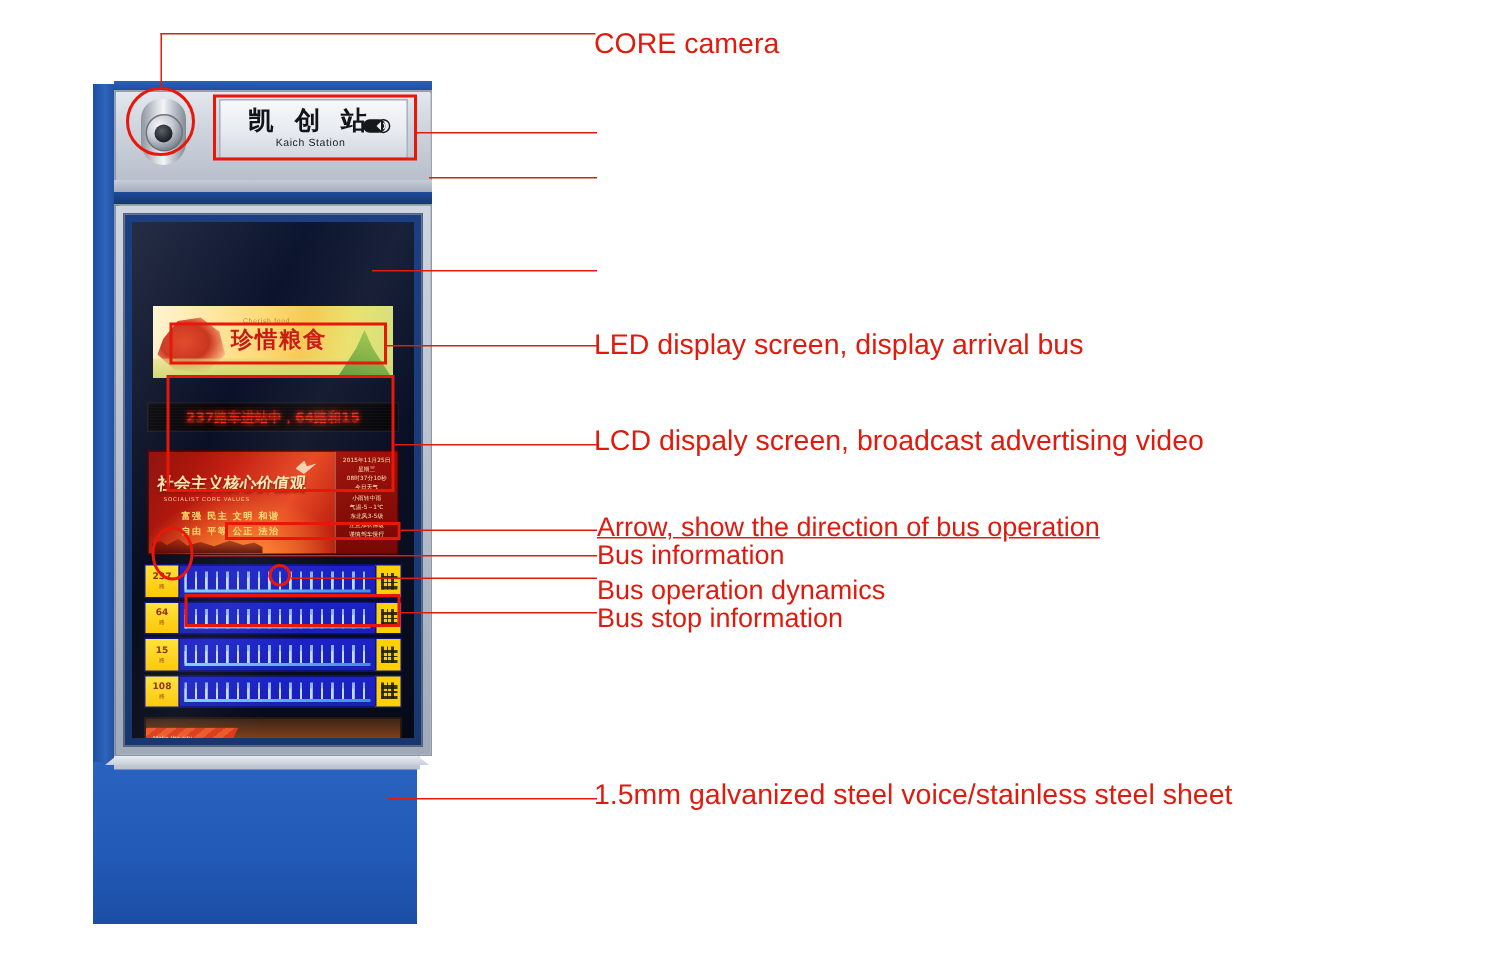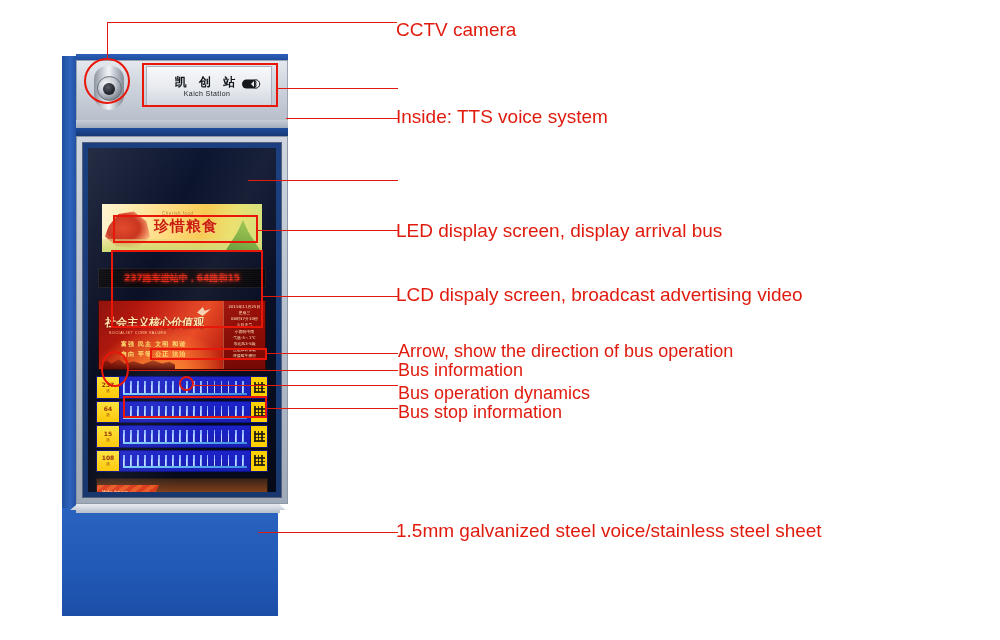--- a/index.html
+++ b/index.html
@@ -77,21 +77,21 @@
   
   .station-sign{
     position:absolute;left:84px;top:18px;width:126px;height:40px;
     background:linear-gradient(180deg,#f7f8fa 0%,#e7eaef 55%,#d2d7df 100%);
     border:1px solid #aab2bf;
     box-sizing:border-box;
     display:flex;align-items:center;justify-content:center;
   }
   .station-cn{
     font-family:"DejaVu Sans","Liberation Sans",sans-serif;
-    font-size:12px;font-weight:bold;color:#111418;letter-spacing:4px;
+    font-size:17px;font-weight:bold;color:#111418;letter-spacing:4px;
     line-height:1;
   }
   .station-en{
     font-family:"Liberation Sans",sans-serif;
     font-size:7px;color:#1a1d22;letter-spacing:.4px;text-align:center;
     margin-top:2px;line-height:1;
   }
   .sign-text-col{display:flex;flex-direction:column;align-items:center;margin-left:-4px;}
   .speaker-icon{
     position:absolute;right:7px;top:11px;width:22px;height:12px;
@@ -501,30 +501,29 @@
 
   <div class="leader" style="left:263px;top:296px;width:135px;"></div>
 
   <div class="leader" style="left:267px;top:353px;width:131px;"></div>
   <div class="leader" style="left:129px;top:370px;width:269px;"></div>
   <div class="leader" style="left:194px;top:385px;width:204px;"></div>
   <div class="leader" style="left:267px;top:408px;width:131px;"></div>
 
   <div class="leader" style="left:258px;top:532px;width:140px;"></div>
 
-  <div class="ann-text" style="left:396px;top:19px;">CCTV camera</div>
-
-
-  <div class="ann-text" style="left:396px;top:106px;">Inside: TTS voice system</div>
+  <div class="ann-text" style="left:396px;top:19px;">CORE camera</div>
+
+
 
 
   <div class="ann-text" style="left:396px;top:284px;">LCD dispaly screen, broadcast advertising video</div>
 
   <div class="ann-text" style="left:396px;top:220px;">LED display screen, display arrival bus</div>
 
-  <div class="ann-text tight" style="left:398px;top:341px;">Arrow, show the direction of bus operation</div>
+  <div class="ann-text tight" style="left:398px;top:341px;text-decoration:underline;">Arrow, show the direction of bus operation</div>
   <div class="ann-text tight" style="left:398px;top:360px;">Bus information</div>
   <div class="ann-text tight" style="left:398px;top:402px;">Bus stop information</div>
   <div class="ann-text tight" style="left:398px;top:383px;">Bus operation dynamics</div>
 
   <div class="ann-text" style="left:396px;top:520px;">1.5mm galvanized steel voice/stainless steel sheet</div>
 
 </div>
 
 </body></html>

